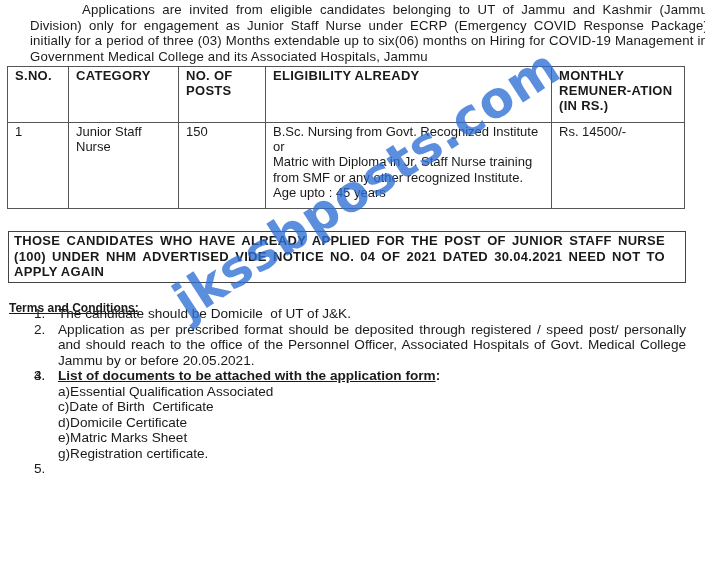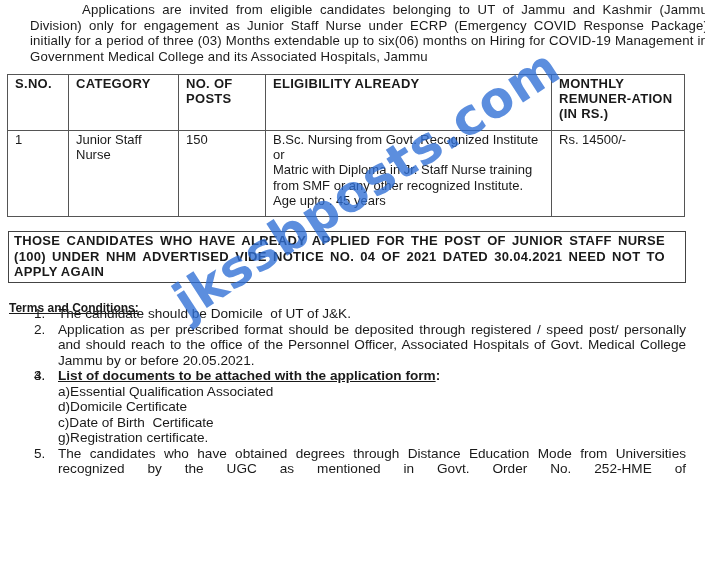--- a/index.html
+++ b/index.html
@@ -8,21 +8,21 @@
     background: #ffffff; color: #1a1a1a;
     font-family: "Liberation Sans", "DejaVu Sans", sans-serif;
     font-size: 13.2px; line-height: 15.5px;
   }
   .intro {
     position: absolute; left: 30px; top: 2px; width: 678px;
     text-align: justify; letter-spacing: 0.15px;
   }
   .intro .first { text-indent: 52px; display: block; }
   table.posts {
-    position: absolute; left: 7px; top: 74px; width: 677px;
+    position: absolute; left: 7px; top: 66px; width: 677px;
     border-collapse: collapse; table-layout: fixed;
   }
   table.posts th, table.posts td {
     border: 1px solid #555; vertical-align: top; text-align: left;
     padding: 1px 7px 0 7px; font-size: 13px; line-height: 15.2px;
   }
   table.posts th { font-weight: bold; height: 54px; letter-spacing: 0.3px; }
   table.posts td { height: 84px; }
   .cat { text-align: justify; text-align-last: left; }
   .notice {
@@ -102,23 +102,23 @@
     <span class="num">2.</span>
     <span>Application as per prescribed format should be deposited through registered / speed post/ personally and should reach to the   office of the Personnel Officer, Associated Hospitals of Govt. Medical College Jammu by or before 20.05.2021.</span>
   </div>
   <div class="term">
     <span class="num">3.</span>
   </div>
   <div class="term">
     <span class="num">4.</span>
     <span class="u">List of documents to be attached with the application form</span><b>:</b>
     <span class="doc">a)Essential Qualification Associated</span>
+    <span class="doc" style="white-space:pre">c)Date of Birth  Certificate</span>
     <span class="doc">d)Domicile Certificate</span>
-    <span class="doc" style="white-space:pre">c)Date of Birth  Certificate</span>
+    <span class="doc">e)Matric Marks Sheet</span>
     <span class="doc">g)Registration certificate.</span>
   </div>
   <div class="term justify-full">
     <span class="num">5.</span>
-    <span>The candidates who have obtained degrees through Distance Education Mode from Universities recognized by the UGC as mentioned in Govt. Order No. 252-HME of</span>
   </div>
 </div>
 
 <div class="watermark">jkssbposts.com</div>
 
 </body></html>

